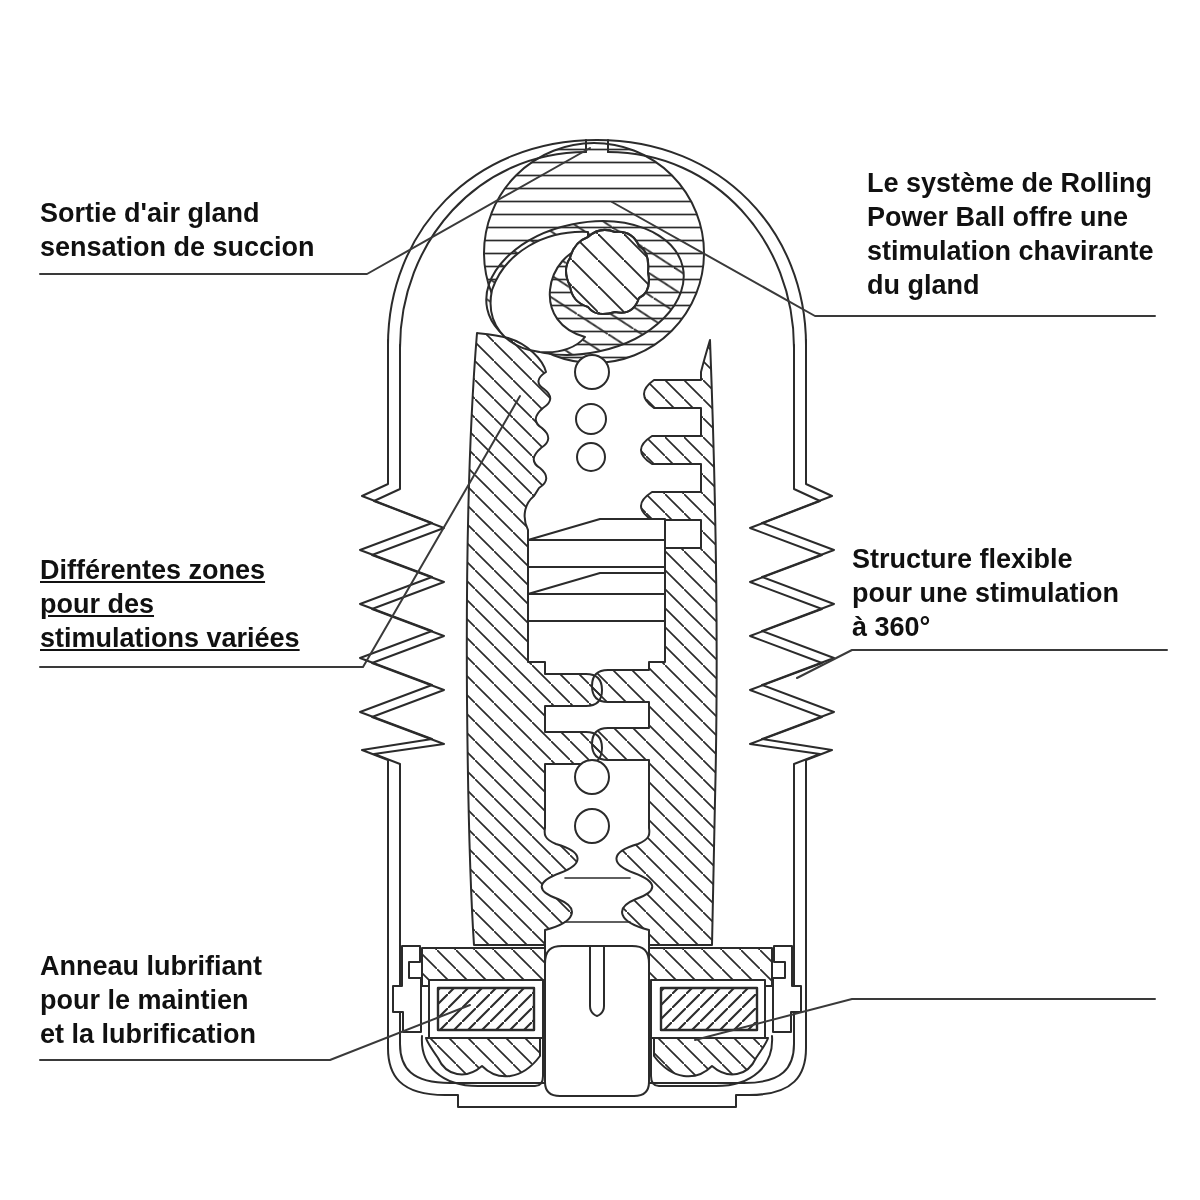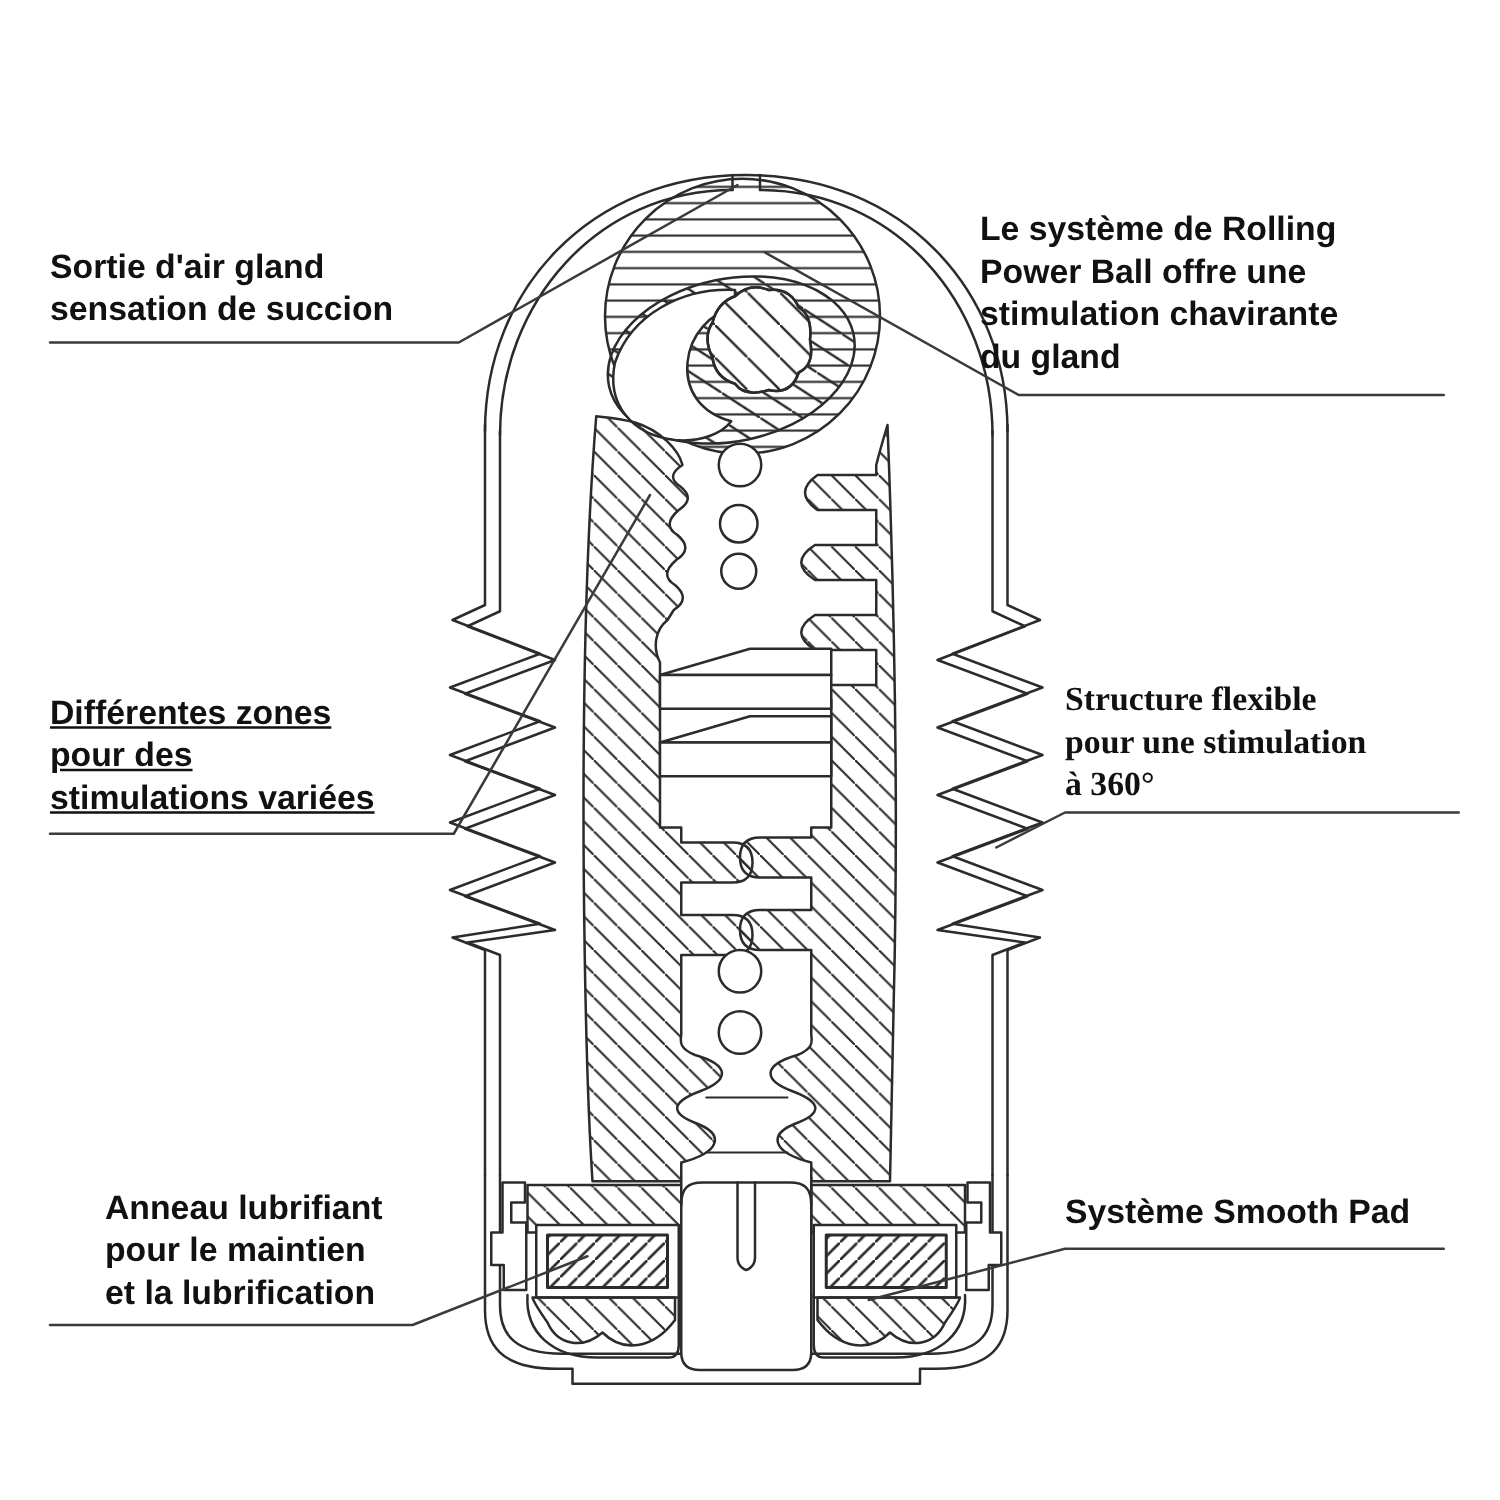--- a/index.html
+++ b/index.html
@@ -159,27 +159,26 @@
       <path d="M40,667 L363,667 L520,396"></path>
       <path d="M1167,650 L852,650 L797,678"></path>
       <path d="M40,1060 L330,1060 L470,1005"></path>
       <path d="M1155,999 L852,999 L695,1040"></path>
     </g>
   </g>
 </svg>
 
   <div class="label" style="left:40px;top:196px;">Sortie d'air gland
 sensation de succion</div>
-  <div class="label" style="left:784px;top:166px;">Le système de Rolling
+  <div class="label" style="left:867px;top:166px;">Le système de Rolling
 Power Ball offre une
 stimulation chavirante
 du gland</div>
   <div class="label" style="left:40px;top:553px;text-decoration:underline;">Différentes zones
 pour des
 stimulations variées</div>
-  <div class="label" style="left:852px;top:542px;font-family:Liberation Serif, serif;">Structure flexible
+  <div class="label" style="left:852px;top:542px;">Structure flexible
 pour une stimulation
 à 360°</div>
-  <div class="label" style="left:40px;top:949px;margin-left:44px;">Anneau lubrifiant
+  <div class="label" style="left:40px;top:949px;">Anneau lubrifiant
 pour le maintien
 et la lubrification</div>
-  <div class="label" style="left:852px;top:952px;">Système Smooth Pad</div>
 </div>
 
 </body></html>

